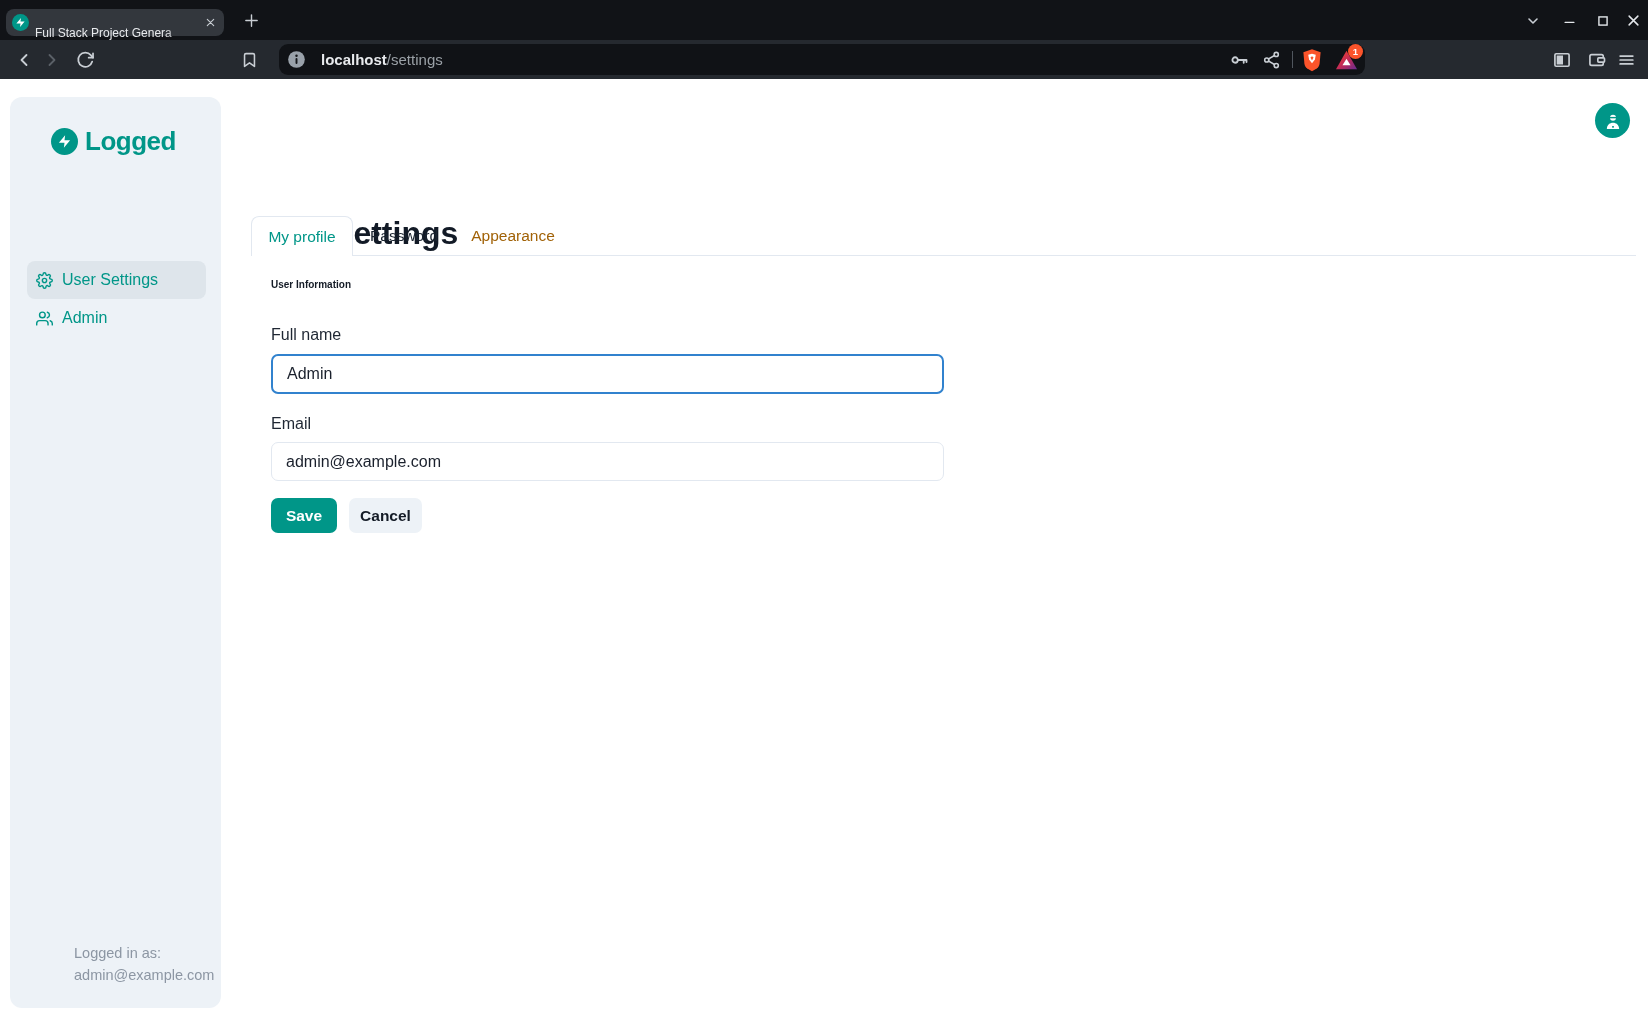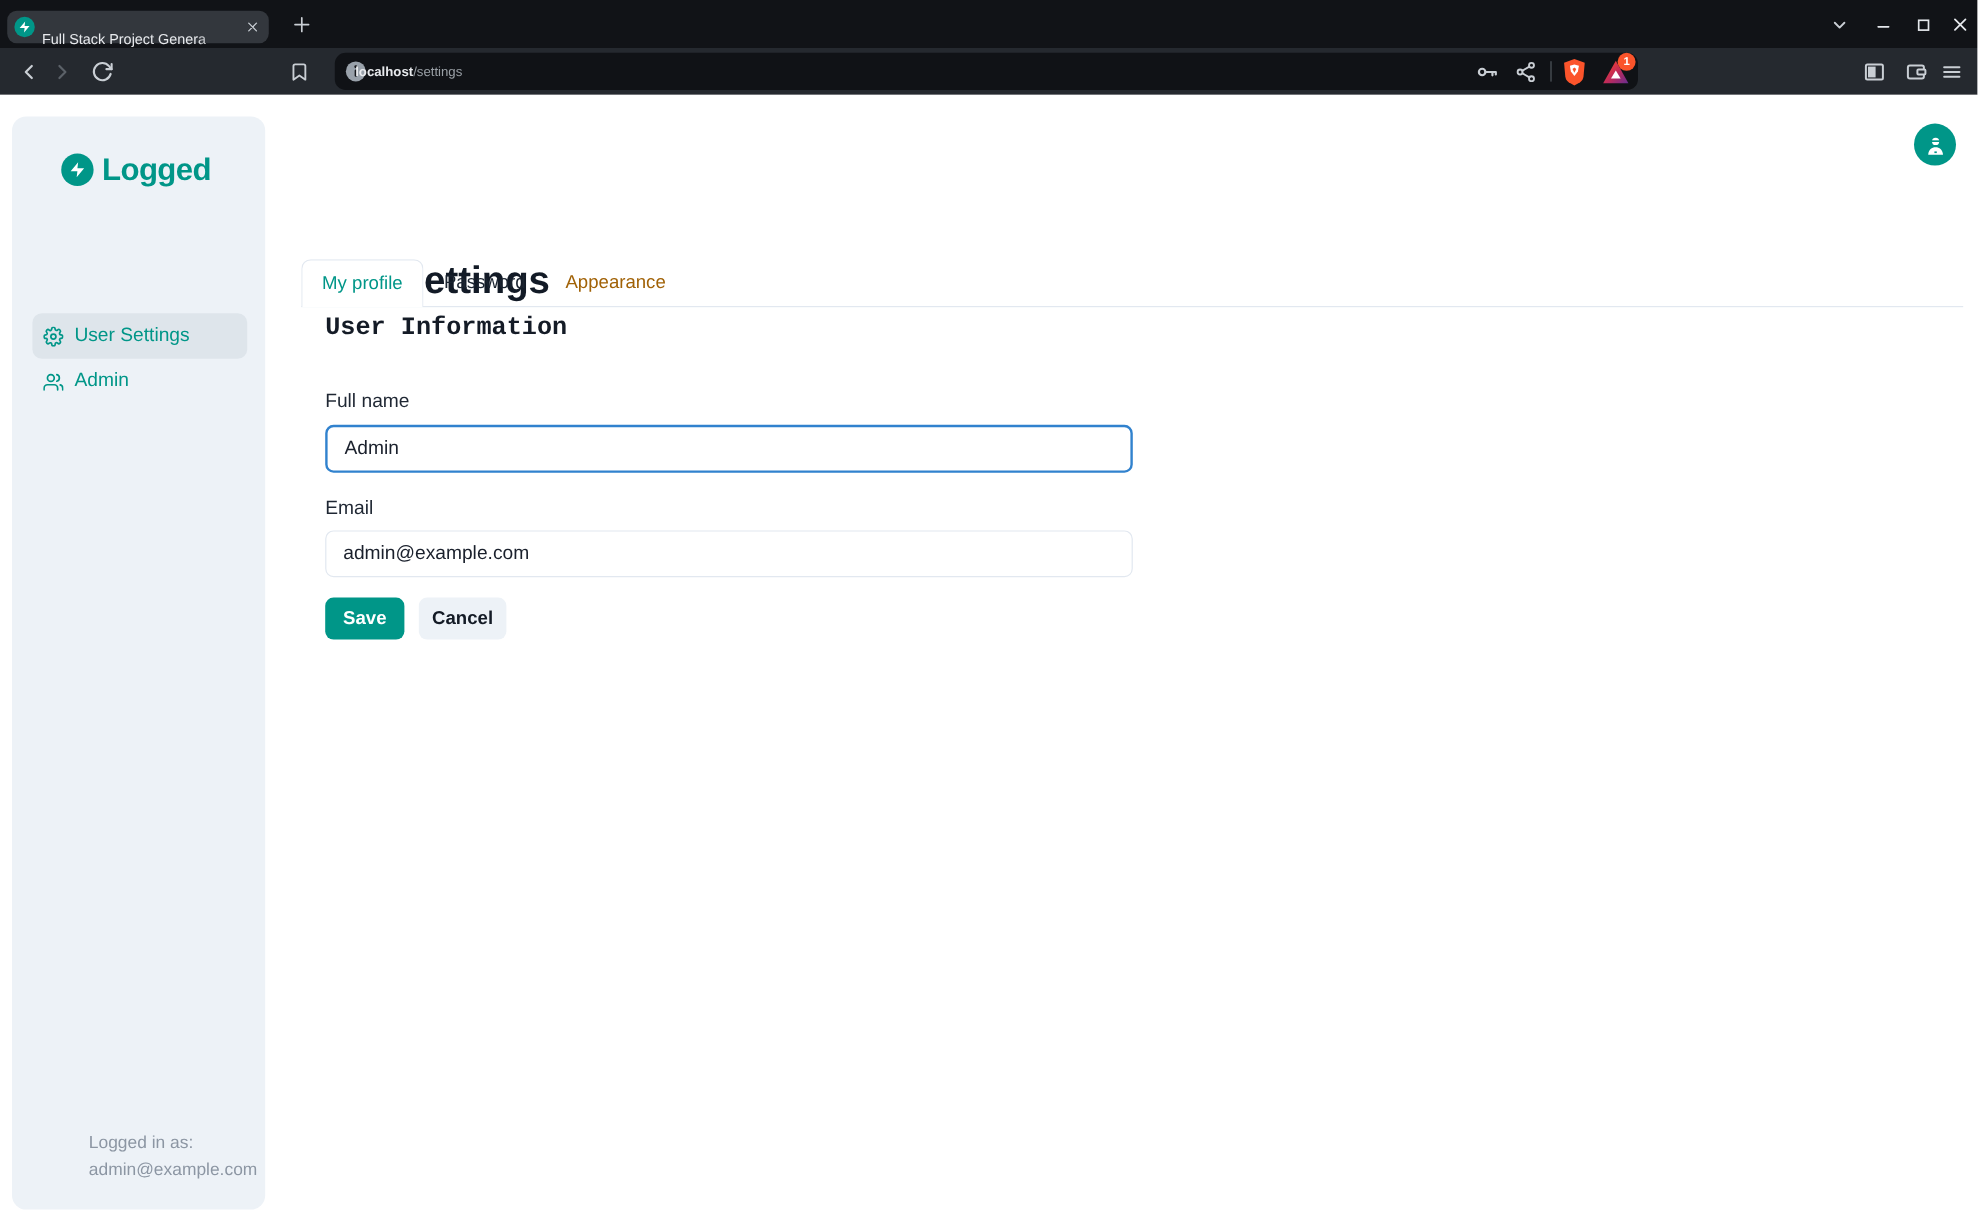--- a/index.html
+++ b/index.html
@@ -23,22 +23,22 @@
   .newtab { position:absolute; left:242px; top:11px; width:18px; height:18px; }
   .tsearch { position:absolute; left:1524px; top:13px; width:18px; height:15px; }
   .winbtn { position:absolute; top:12px; width:17px; height:17px; }
 
   
   .navbar { position:absolute; top:40px; left:0; width:1648px; height:39px; background:#25292f; }
   .nav-ic { position:absolute; top:50%; transform:translateY(-50%); }
   .urlbar { position:absolute; left:279px; top:4px; width:1086px; height:31px;
             background:#101216; border-radius:9px; }
   .urlbar .info { position:absolute; left:7px; top:5px; width:21px; height:21px; }
-  .urltext { position:absolute; left:17px; top:0; height:31px; display:flex; align-items:center;
-             font-size:11px; }
+  .urltext { position:absolute; left:42px; top:0; height:31px; display:flex; align-items:center;
+             font-size:15px; }
   .urltext .host { color:#e8eaed; font-weight:bold; }
   .urltext .path { color:#9aa0a6; }
   .url-ic { position:absolute; top:50%; transform:translateY(-50%); }
   .divider { position:absolute; left:1013px; top:7px; width:1px; height:17px; background:#50565e; }
   .badge { position:absolute; left:1069px; top:0px; width:15px; height:15px; border-radius:50%;
            background:#fb542b; color:#fff; font-size:9.5px; font-weight:bold;
            display:flex; align-items:center; justify-content:center; z-index:2; }
 
   
   .page { position:absolute; top:79px; left:0; width:1648px; height:946px; background:#fff; }
@@ -62,21 +62,21 @@
                 border-radius:50%; background:#009688; cursor:pointer; }
 
   .tab-line { position:absolute; left:251px; top:176px; width:1385px; height:1px; background:#E2E8F0; z-index:1; }
   .ptab { position:absolute; top:137px; height:40px; display:flex; align-items:center;
           justify-content:center; font-size:15.5px; cursor:pointer; }
   .ptab.active { left:251px; width:102px; background:#fff; color:#009688;
                  border:1px solid #E2E8F0; border-bottom:none; border-radius:8px 8px 0 0; z-index:2; }
   .ptab.t2 { left:353px; width:102px; color:#1b2430; }
   .ptab.t3 { left:455px; width:116px; color:#a16207; }
 
-  .section-title { position:absolute; left:271px; top:183px; font-size:21px; font-weight:bold; color:#141b26;font-family:Liberation Mono, monospace; }
+  .section-title { position:absolute; left:271px; top:200px; font-size:10px; font-weight:bold; color:#141b26; }
   .field-label { position:absolute; left:271px; font-size:16px; color:#1f2733; }
   .lab1 { top:247px; }
   .lab2 { top:336px; }
   .text-input { position:absolute; left:271px; width:673px; background:#fff; border-radius:7px;
                 font-family:"Liberation Sans",sans-serif; font-size:16px; color:#1a202c;
                 padding:0 14px; outline:none; }
   .inp1 { top:275px; height:40px; border:2px solid #3182ce; }
   .inp2 { top:363px; height:39px; border:1px solid #E2E8F0; }
   .btn { position:absolute; top:419px; height:35px; border:none; border-radius:7px;
          font-family:"Liberation Sans",sans-serif; font-size:15.5px; font-weight:bold;

